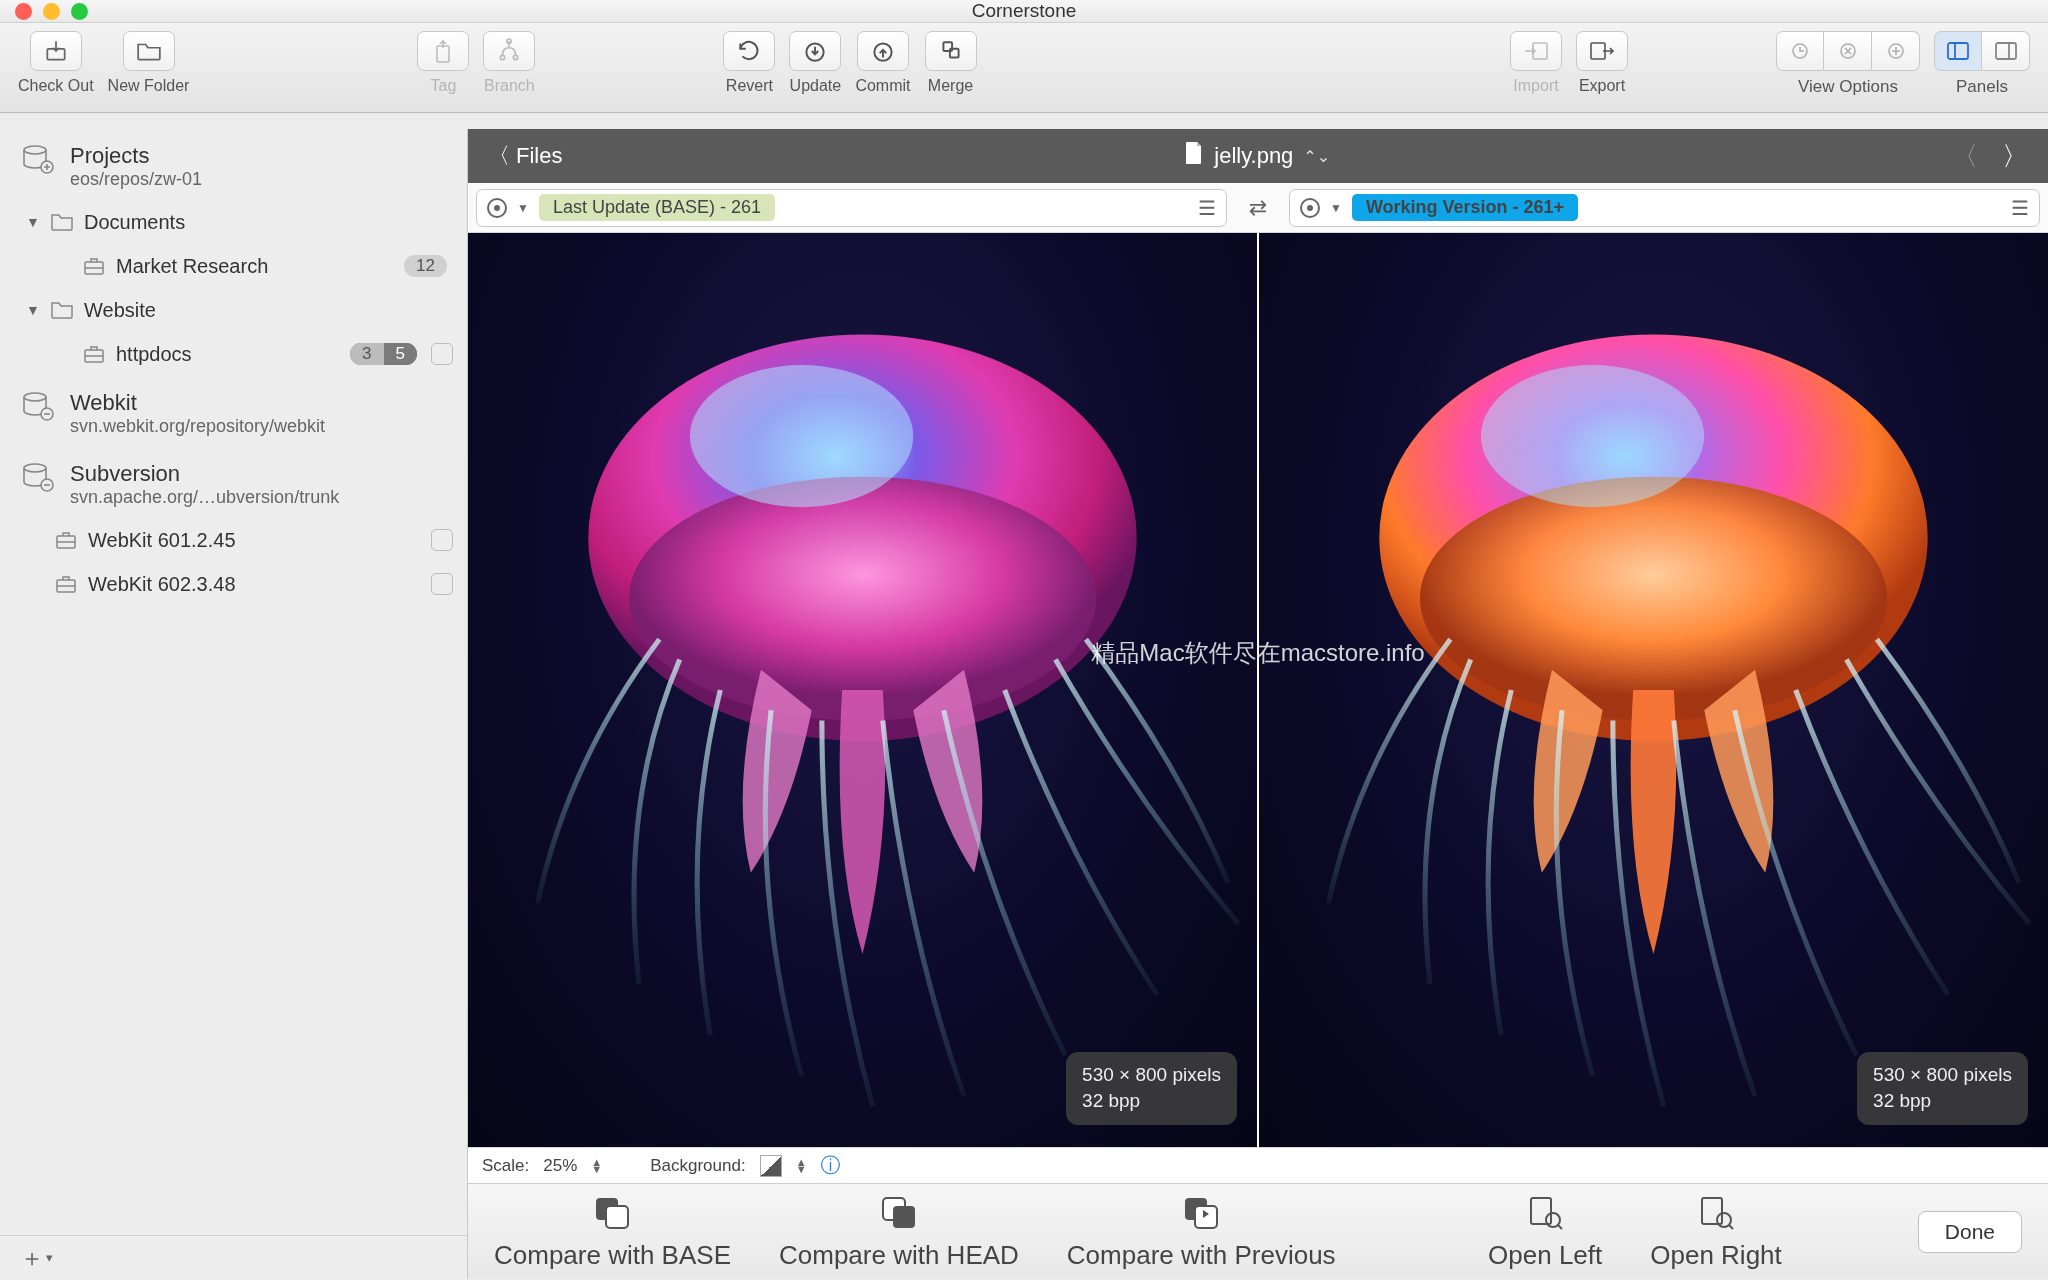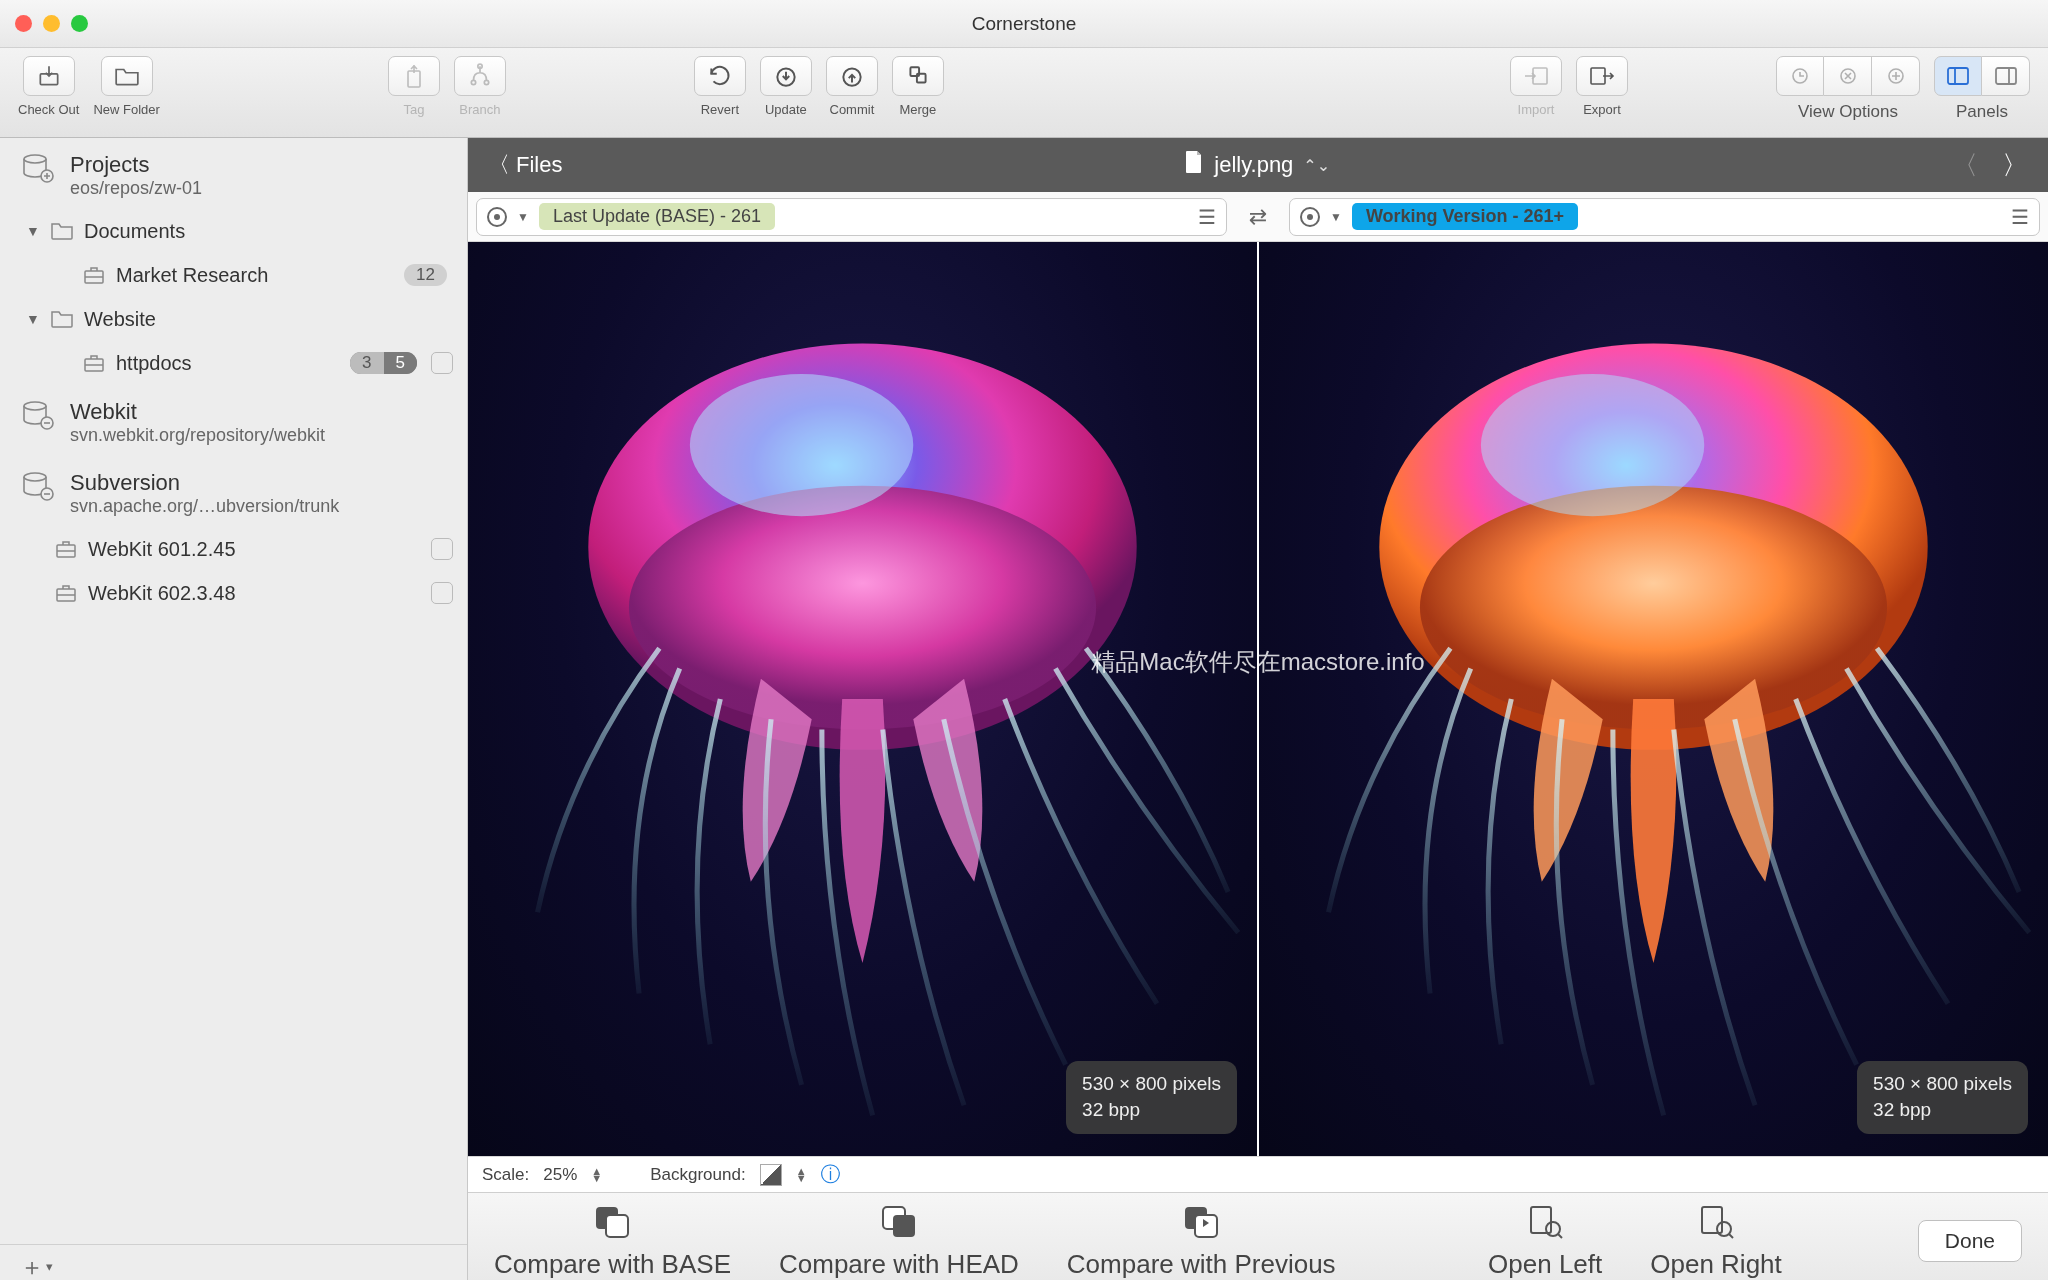--- a/index.html
+++ b/index.html
@@ -1,42 +1,42 @@
 <!DOCTYPE html>
 <html><head>
 <meta charset="utf-8">
 <style>
 * { margin:0; padding:0; box-sizing:border-box; font-family:-apple-system,"Helvetica Neue",Arial,sans-serif; -webkit-font-smoothing:antialiased; }
 body { width:2048px; height:1280px; background:#ececec; overflow:hidden; }
 
 
-.titlebar { height:48px; background:linear-gradient(#f6f6f6,#e8e8e8); display:flex; align-items:center; position:relative; border-bottom:1px solid #d0d0d0;}
+.titlebar { height:23px; background:linear-gradient(#f6f6f6,#e8e8e8); display:flex; align-items:center; position:relative; border-bottom:1px solid #d0d0d0;}
 .traffic { display:flex; gap:11px; margin-left:15px;}
 .tl { width:17px; height:17px; border-radius:50%; }
 .tl.red{background:#ff5f57;} .tl.yel{background:#ffbd2e;} .tl.grn{background:#28c940;}
 .titletext { position:absolute; left:50%; transform:translateX(-50%); font-size:19px; color:#333;}
 
 
 .toolbar { height:90px; background:linear-gradient(#f3f3f3,#e3e3e3); border-bottom:1px solid #bcbcbc; display:flex; align-items:flex-start; padding:8px 18px 0 18px; gap:14px;}
 .tbtn { display:flex; flex-direction:column; align-items:center; gap:6px; }
 .tbtn .ic { width:52px; height:40px; background:linear-gradient(#ffffff,#f0f0f0); border:1px solid #c8c8c8; border-radius:7px; display:flex; align-items:center; justify-content:center;}
-.tbtn .lbl { font-size:13px; color:#555;}
+.tbtn .lbl { font-size:16px; color:#555;}
 .tbtn.dis .lbl{color:#b5b5b5;} .tbtn.dis svg{opacity:.4;}
 .tspacer{flex:1;}
 .tseg { display:flex; flex-direction:column; align-items:center; gap:6px;}
 .tseg .segrow{display:flex;}
 .tseg .segbtn{ width:48px; height:40px; background:linear-gradient(#fff,#f0f0f0); border:1px solid #c8c8c8; display:flex; align-items:center; justify-content:center;}
 .tseg .segbtn:first-child{border-radius:7px 0 0 7px;}
 .tseg .segbtn:last-child{border-radius:0 7px 7px 0; border-left:none;}
 .tseg .segbtn.mid{border-left:none;}
 .tseg .segbtn.active{background:#d8e6f6;}
 .tseg .lbl{font-size:17px; color:#555;}
 
 
-.main { display:flex; height:calc(1280px - 130px); }
+.main { display:flex; height:calc(1280px - 130px);margin-top:16px; }
 .sidebar { width:468px; background:#ededed; border-right:1px solid #c8c8c8; display:flex; flex-direction:column; position:relative;}
 .content { flex:1; display:flex; flex-direction:column; background:#fff;}
 
 
 .repo { display:flex; align-items:flex-start; gap:14px; padding:14px 20px 10px 20px;}
 .repoicon{width:36px;height:32px;display:flex;align-items:center;justify-content:center;color:#7a7a7a;}
 .repotxt{display:flex;flex-direction:column;}
 .repotitle{font-size:22px;color:#333;font-weight:500;}
 .repopath{font-size:18px;color:#666;}
 .tree{font-size:20px;}

